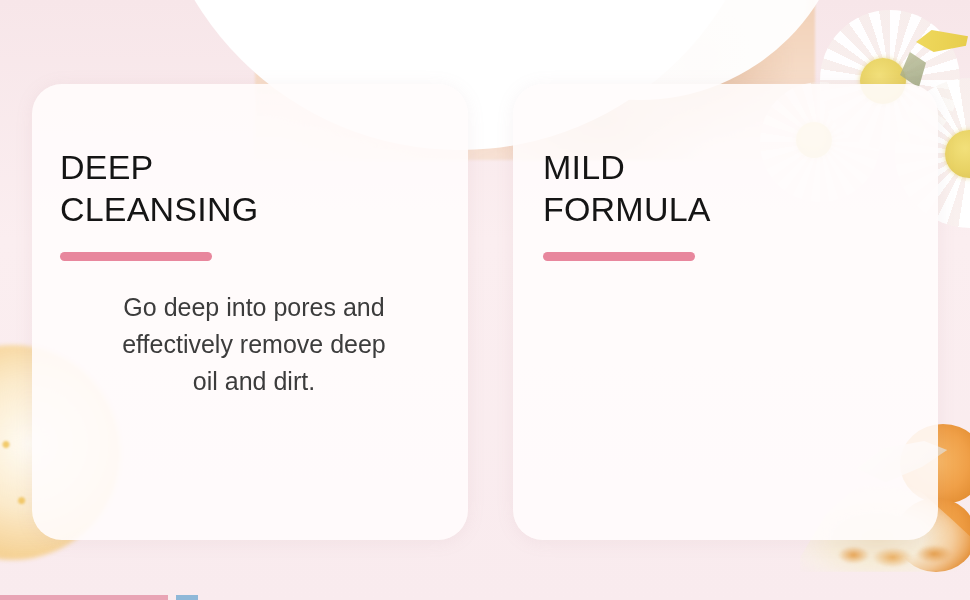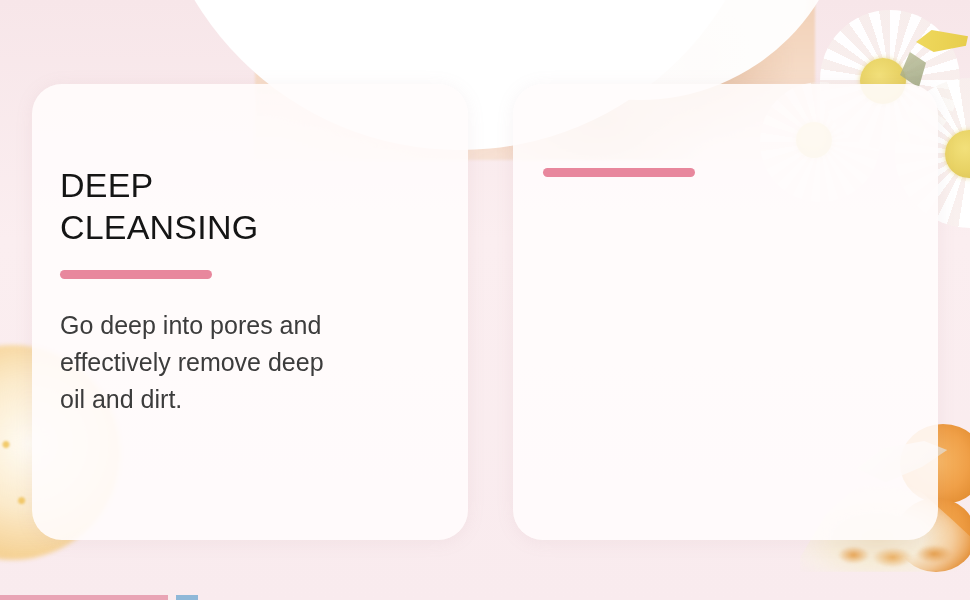--- a/index.html
+++ b/index.html
@@ -201,37 +201,37 @@
   .card-inner { position:absolute; left:28px; top:62px; right:20px; }
   .card-right .card-inner { left:30px; }
 
   .card-title {
     font-size:34px;
     line-height:42px;
     font-weight:400;
     letter-spacing:.2px;
     color:#151515;
     white-space:pre-line;
-    margin-top:18px;
   }
 
   .divider {
     margin-top:22px;
     width:152px; height:9px;
     border-radius:5px;
     background:#e8879d;
   }
 
   .card-body {
     margin-top:28px;
     font-size:25px;
     line-height:37px;
     font-weight:400;
     color:#3c3c3c;
     white-space:pre-line;
+    text-align:center;
   }
 
   
   .bottom-bar {
     position:absolute;
     left:0; bottom:0;
     width:168px; height:5px;
     background:#e9a4b5;
   }
   .bottom-chip {
@@ -286,20 +286,22 @@
 CLEANSING</div>
       <div class="divider"></div>
       <div class="card-body">Go deep into pores and
 effectively remove deep
 oil and dirt.</div>
     </div>
   </div>
 
   <div class="card card-right">
     <div class="card-inner">
+      <div class="card-title">MILD
+FORMULA</div>
       <div class="divider"></div>
     </div>
   </div>
 
   <div class="bottom-bar"></div>
   <div class="bottom-chip"></div>
 
 </div>
 
 </body></html>

